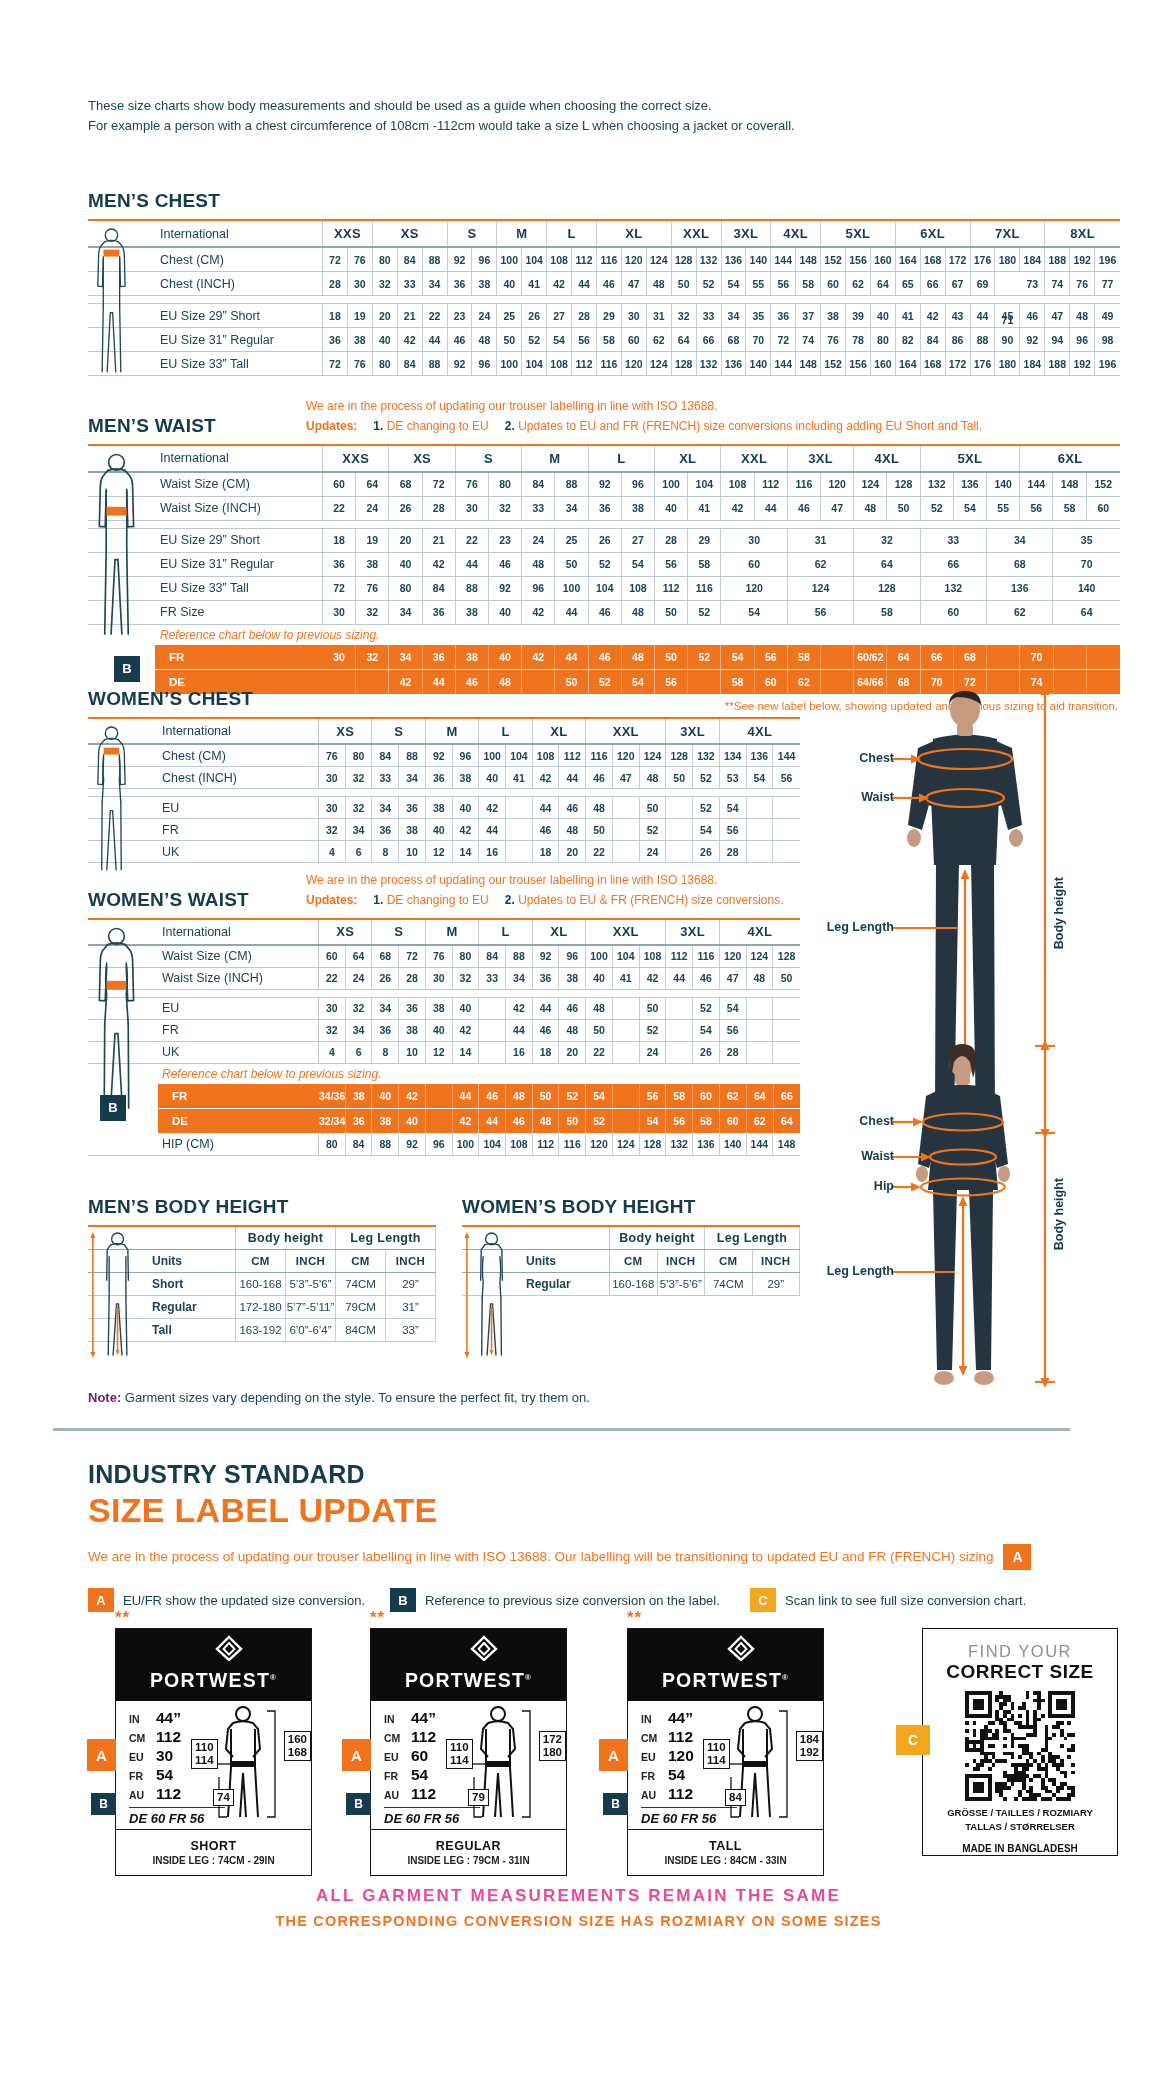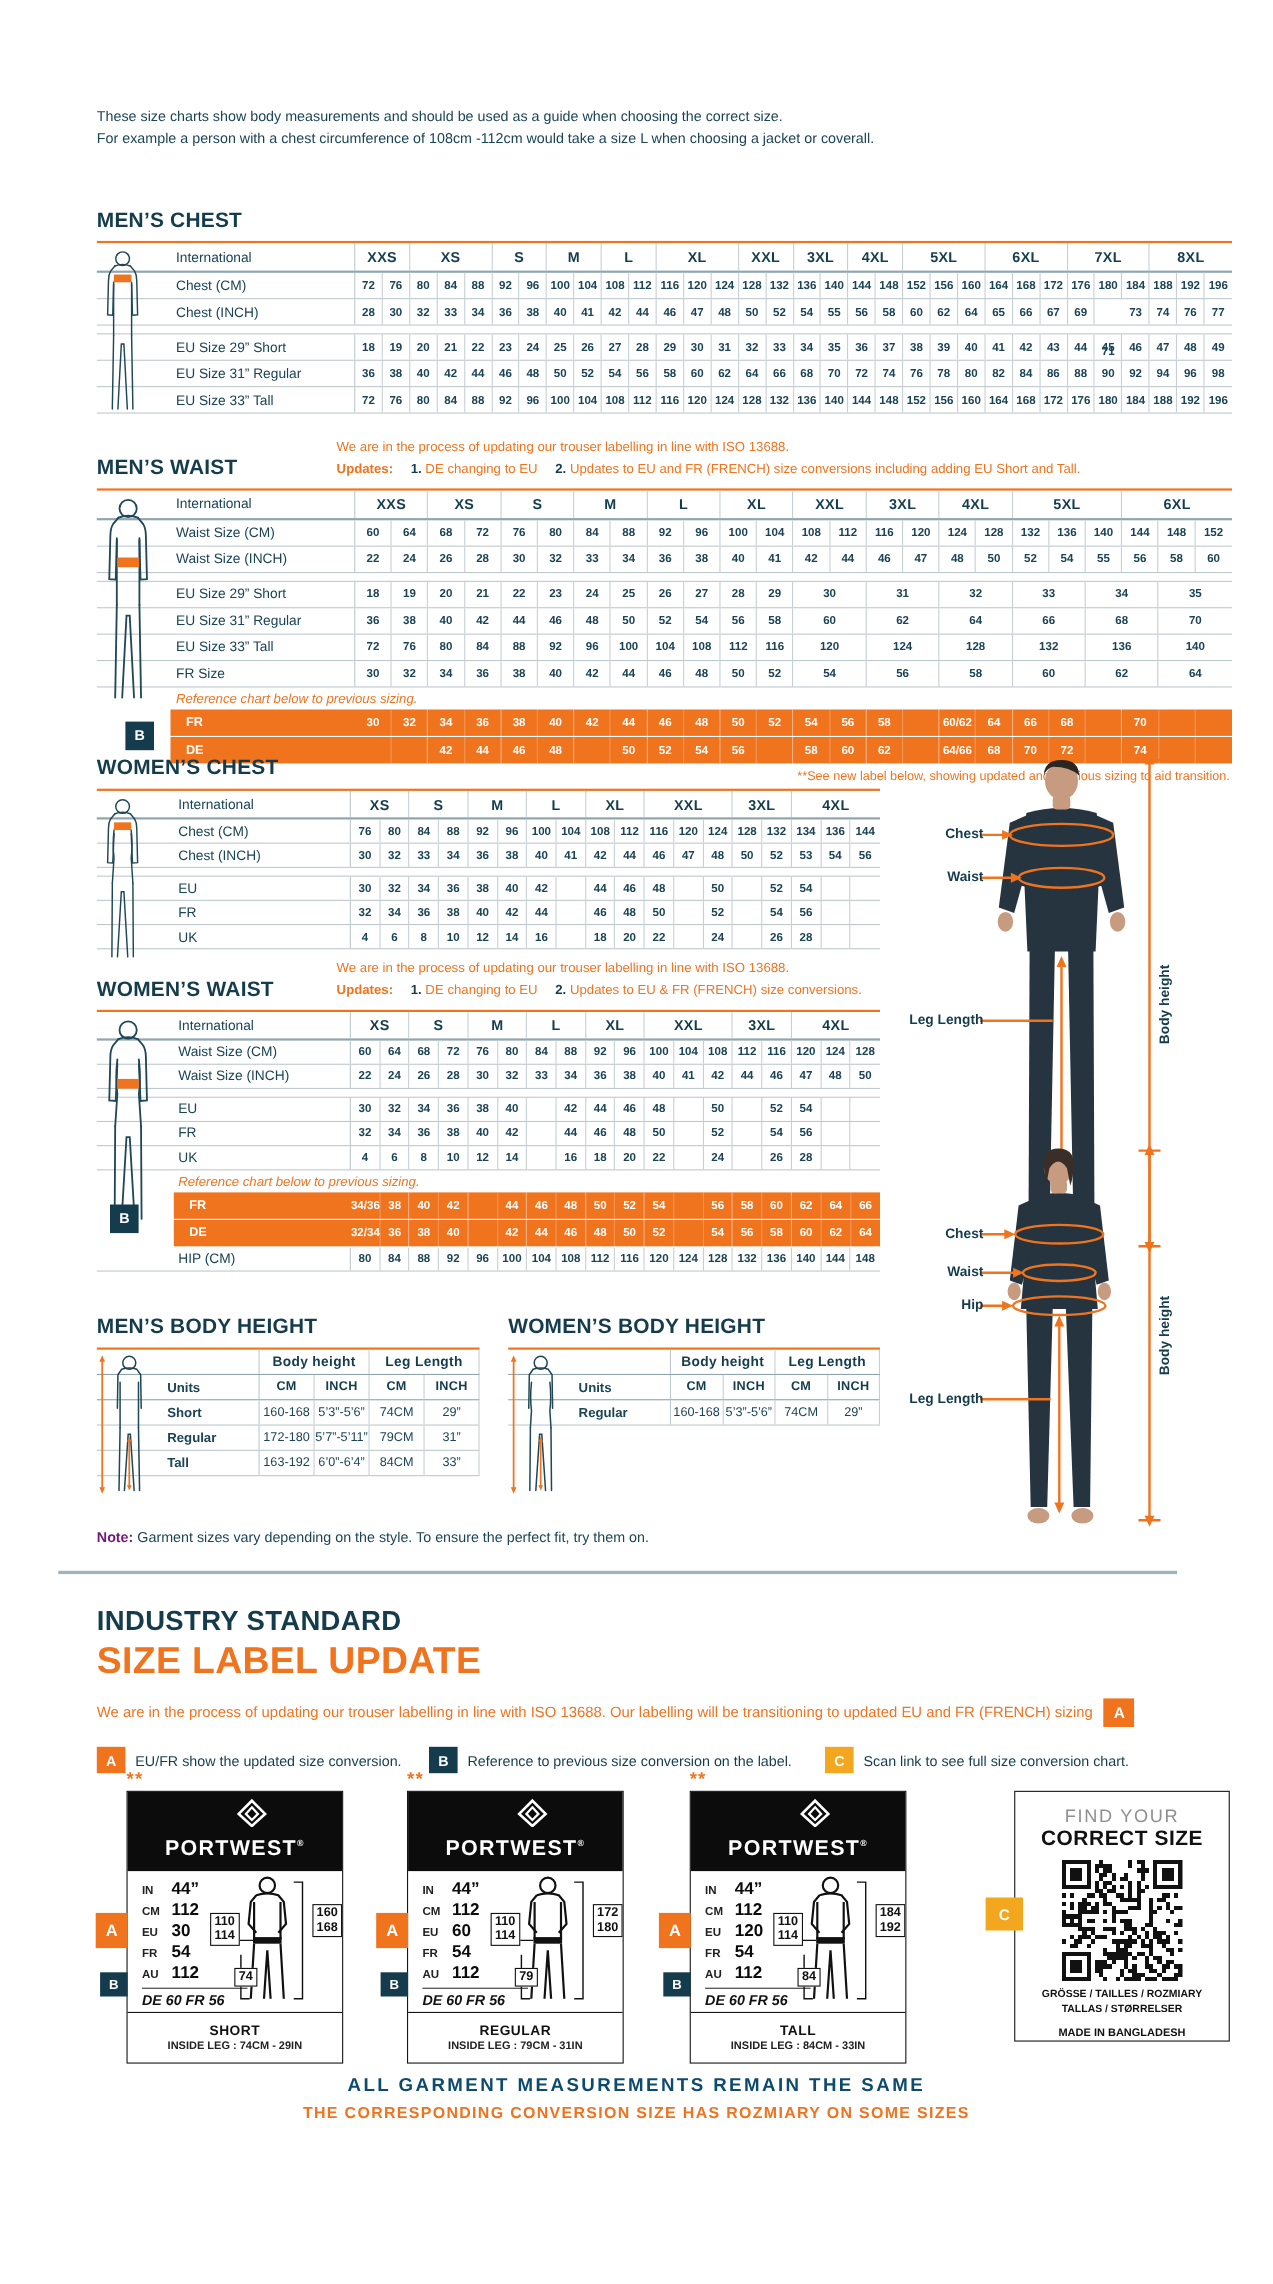--- a/index.html
+++ b/index.html
@@ -98,21 +98,21 @@
   .qfind{font-size:16.5px;color:#8F8F8F;letter-spacing:1.5px;font-weight:400}
   .qcorrect{font-size:19px;font-weight:800;color:#111;letter-spacing:.5px}
   #qr{width:110px;height:110px;margin:8px auto 5px;display:block}
   .qlang{font-size:9.5px;font-weight:700;color:#111;line-height:1.5}
   .qmade{font-size:10px;font-weight:700;color:#111;margin-top:8px}
   .cbadgeC{position:absolute;left:-27px;top:96px;width:34px;height:30px;background:#F2A71E;color:#fff;font-weight:800;font-size:14px;display:flex;align-items:center;justify-content:center}
   
   .lab{position:absolute;font-size:12.5px;font-weight:600;color:#143C4C;text-align:right;width:84px}
   .vlab{position:absolute;writing-mode:vertical-rl;transform:rotate(180deg);font-size:12.5px;font-weight:600;color:#143C4C}
   
-  .f1{font-size:17px;font-weight:800;color:#0c4a6e;letter-spacing:2.2px}
+  .f1{font-size:17px;font-weight:800;color:#ec4899;letter-spacing:2.2px}
   .f2{margin-top:7px;font-size:14.5px;font-weight:700;color:#F0731E;letter-spacing:1.2px}
 </style>
 </head>
 <body>
 
 <div id="page">
 
   <header class="abs" style="left:88px;top:86px;width:1000px">
     <p class="intro"><span>These size charts show body measurements and should be used as a guide when choosing the correct size.</span><br><span>For example a person with a chest circumference of 108cm -112cm would take a size L when choosing a jacket or coverall.</span></p>
   </header>

